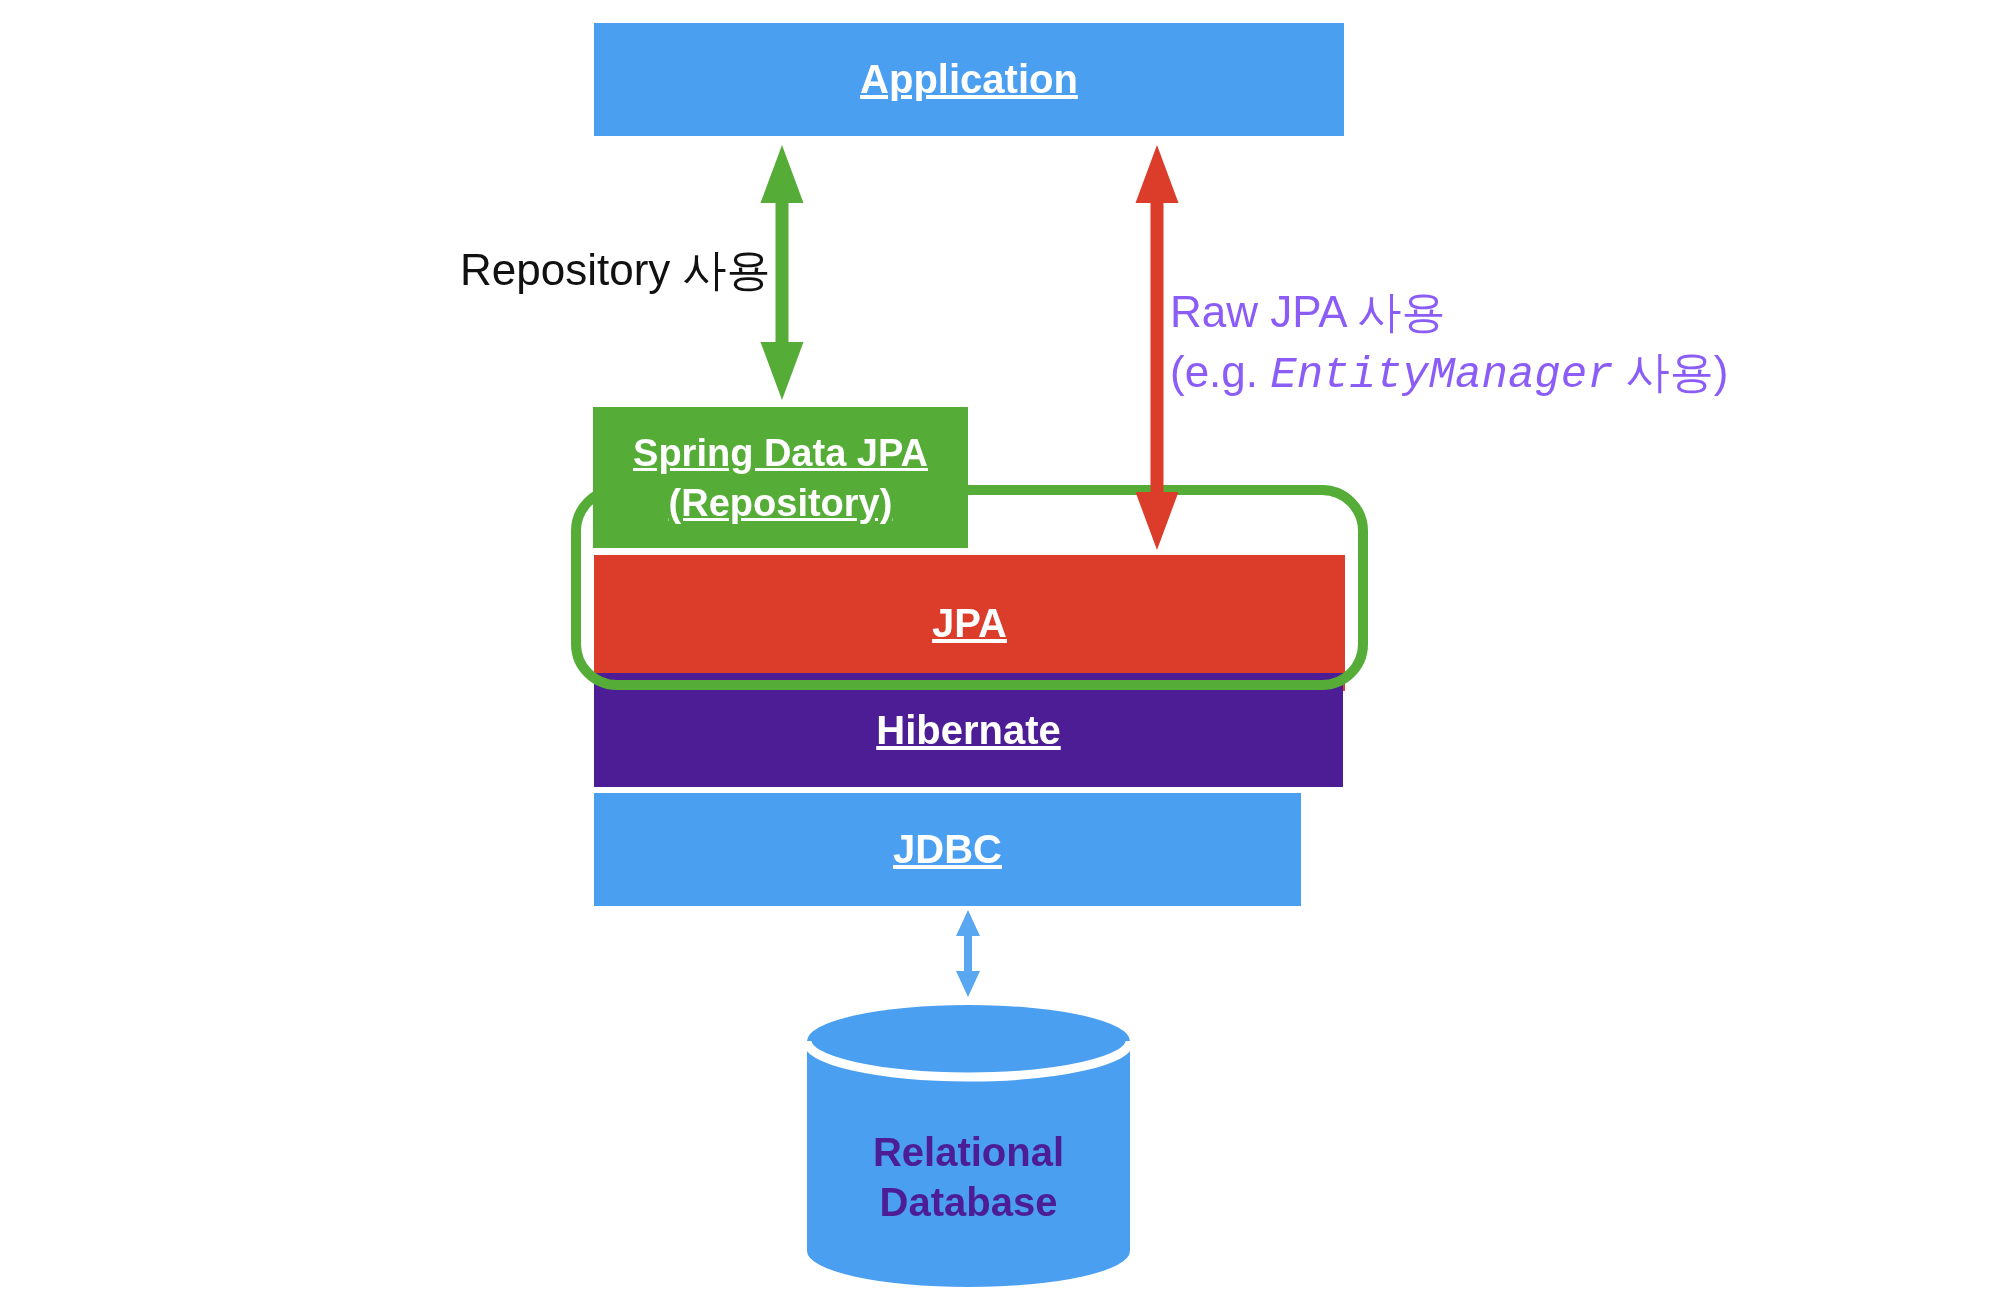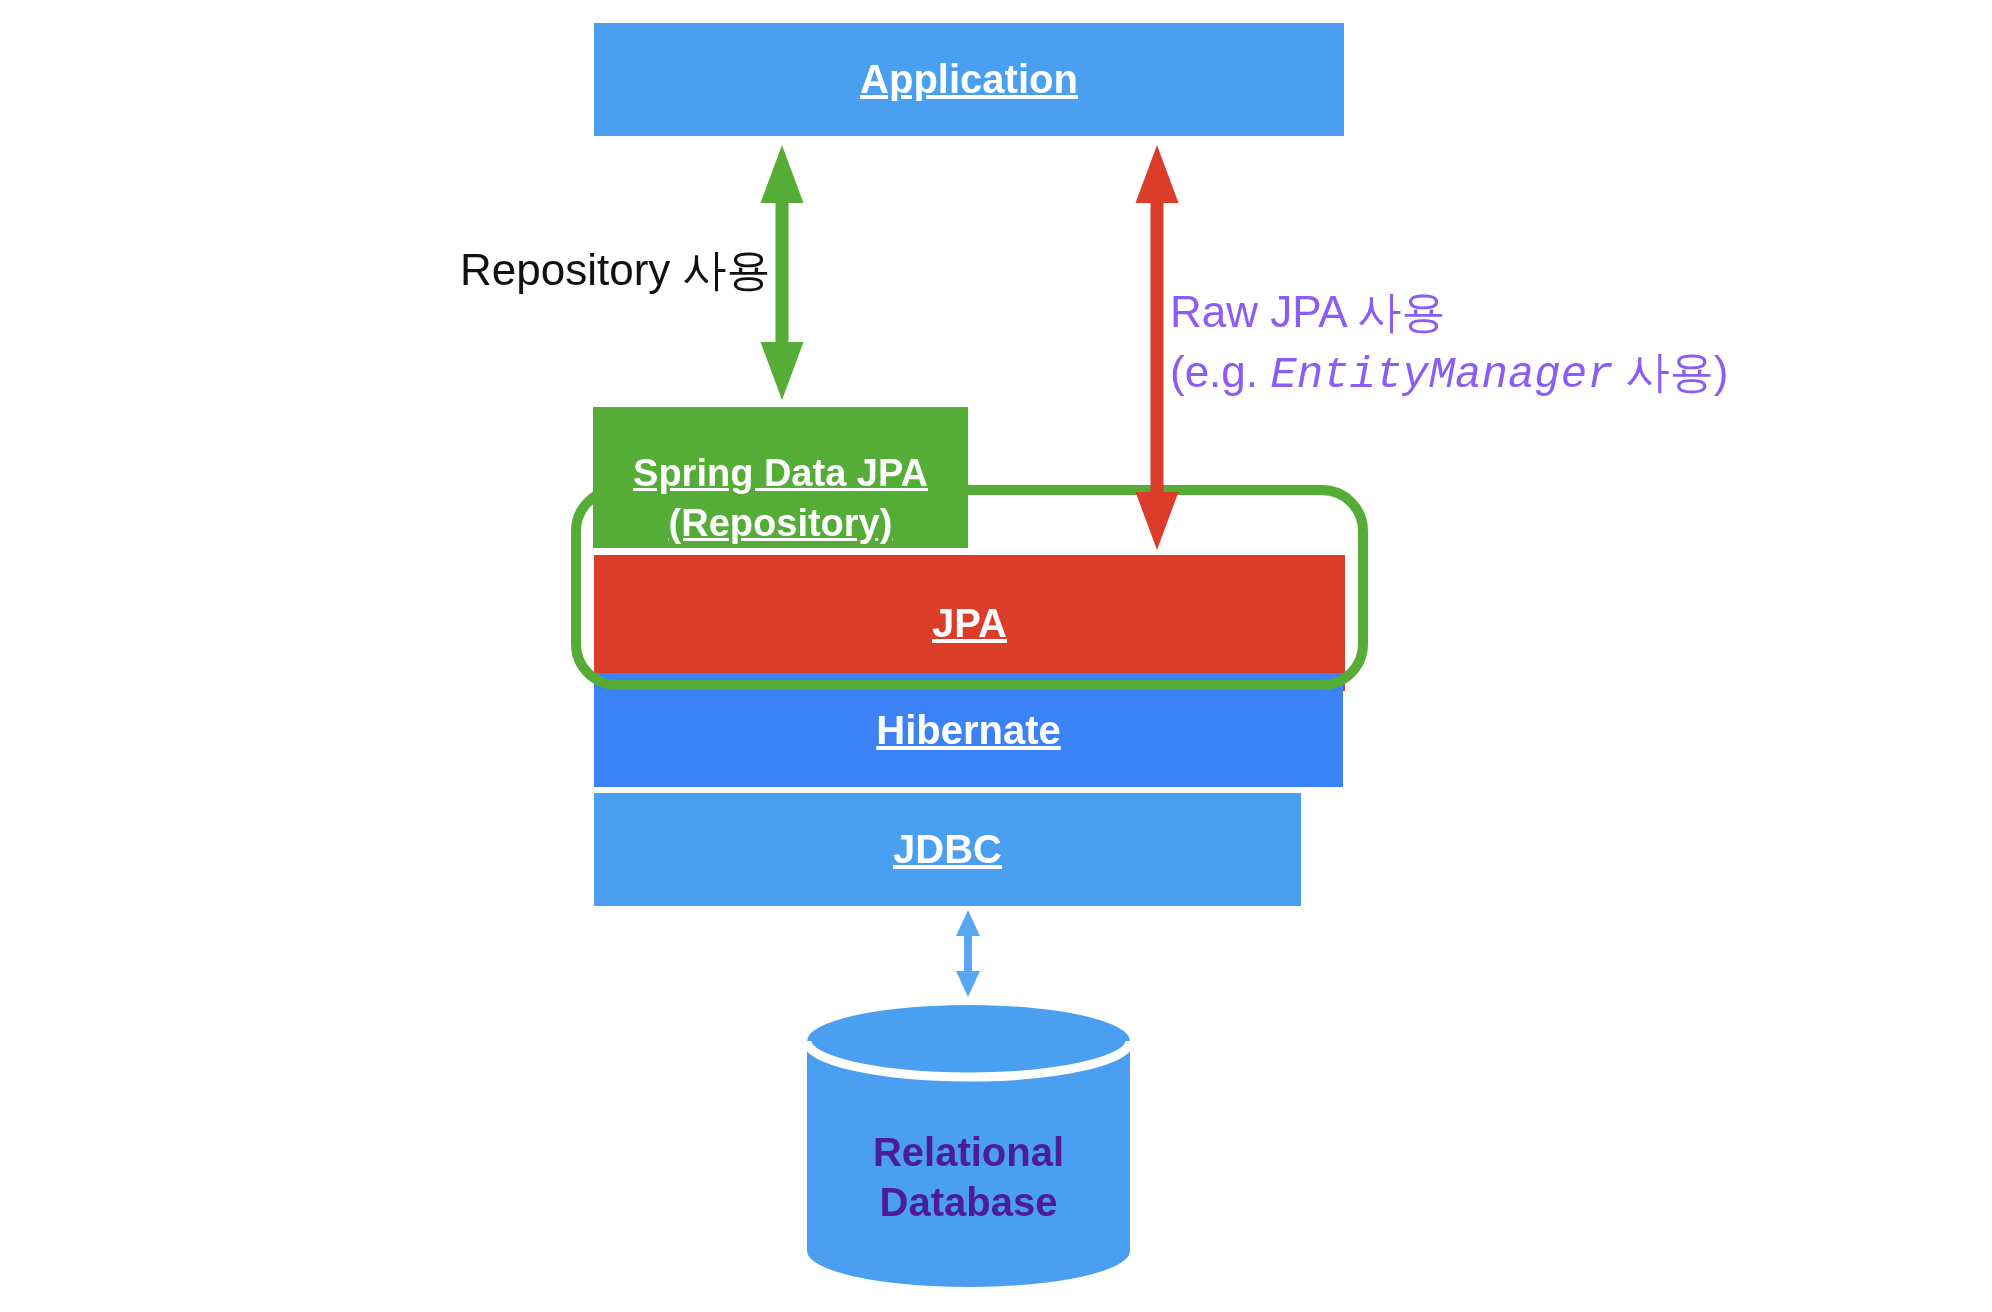--- a/index.html
+++ b/index.html
@@ -43,32 +43,32 @@
 <body>
 
 <div class="stage">
 
   <div class="box box-app" style="background-color: rgb(74, 159, 241);">
     <span>Application</span>
   </div>
 
   <div class="outline" style="border-color: rgb(85, 173, 56);"></div>
 
-  <div class="box box-sdj" style="background-color: rgb(85, 173, 56); align-items: flex-end;">
+  <div class="box box-sdj" style="background-color: rgb(85, 173, 56);">
     <div class="two-line">
       <div>Spring Data JPA</div>
       <div>(Repository)</div>
     </div>
   </div>
 
   <div class="box box-jpa" style="background-color: rgb(220, 60, 42);">
     <span>JPA</span>
   </div>
 
-  <div class="box box-hib" style="background-color: #3b82f6;">
+  <div class="box box-hib" style="background-color: #4c1d95;">
     <span>Hibernate</span>
   </div>
 
   <div class="box box-jdbc" style="background-color: rgb(74, 159, 241);">
     <span>JDBC</span>
   </div>
 
   <svg class="overlay-svg" viewBox="0 0 1992 1312" xmlns="http://www.w3.org/2000/svg">
 
     <path d="M782 145 L803.5 203 L788.5 203 L788.5 342 L803.5 342 L782 400

